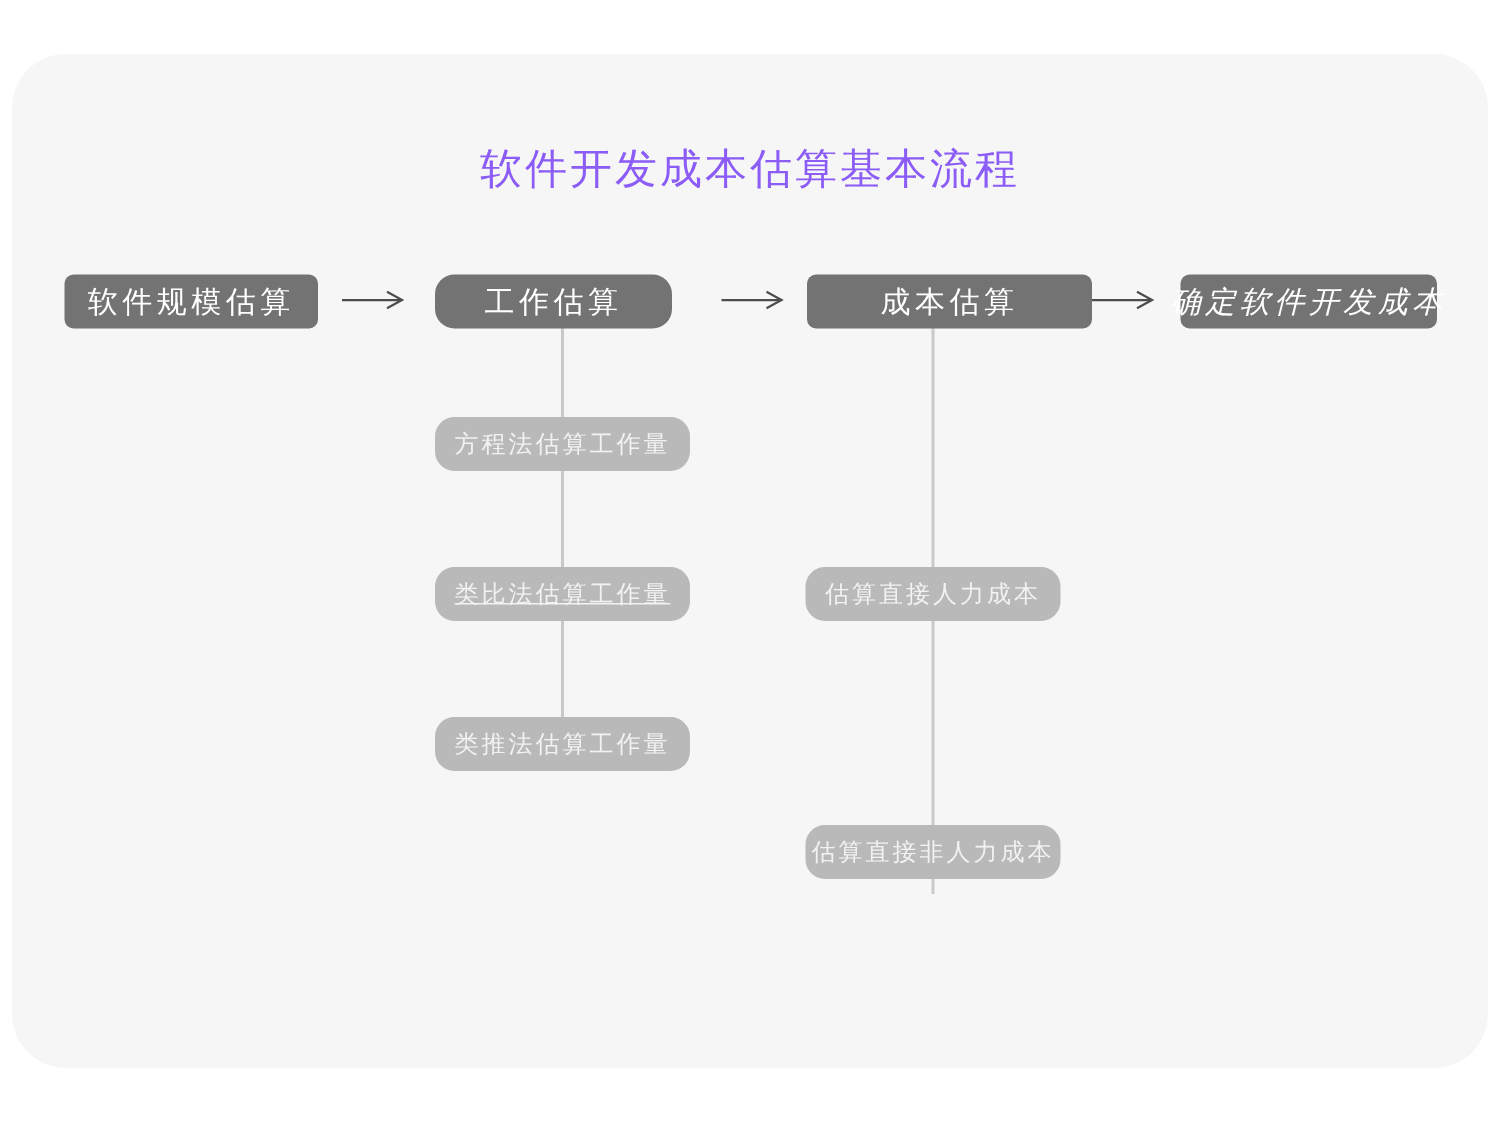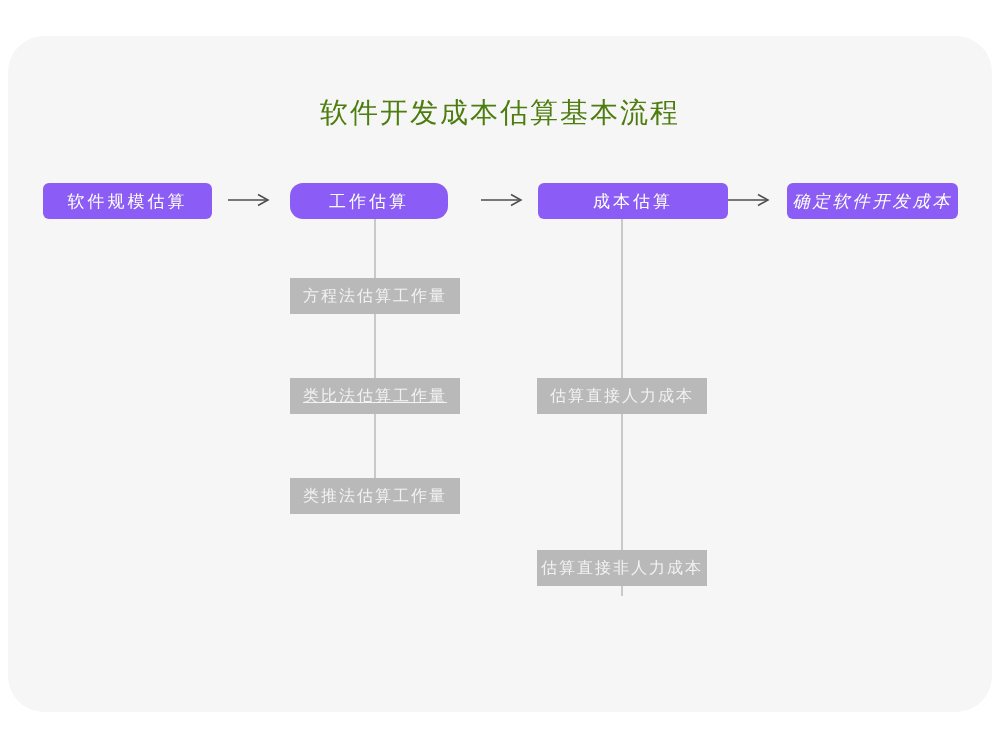--- a/index.html
+++ b/index.html
@@ -17,42 +17,42 @@
     border-radius: 36px;
   }
   .diagram-title {
     position: absolute;
     left: 0; top: 58px;
     width: 100%;
     text-align: center;
     font-size: 28px;
     font-weight: 400;
     letter-spacing: 2px;
-    color: #4d7c0f;
+    color: #8b5cf6;
   }
   .node {
     position: absolute;
     height: 36px;
     display: flex;
     align-items: center;
     justify-content: center;
     z-index: 2;
     white-space: nowrap;
   }
   .node.main {
-    background: #8b5cf6;
+    background: #737373;
     border-radius: 6px;
     color: #ffffff;
-    font-size: 17px;
+    font-size: 20px;
     letter-spacing: 3px;
     top: 147px; 
   }
   .node.sub {
     background: #b9b9b9;
-    border-radius: 0;
+    border-radius: 13px;
     color: #f2f2f2;
     font-size: 16px;
     letter-spacing: 2px;
     width: 170px;
   }
   .connector {
     position: absolute;
     width: 2px;
     background: #c9c9c9;
     z-index: 1;

